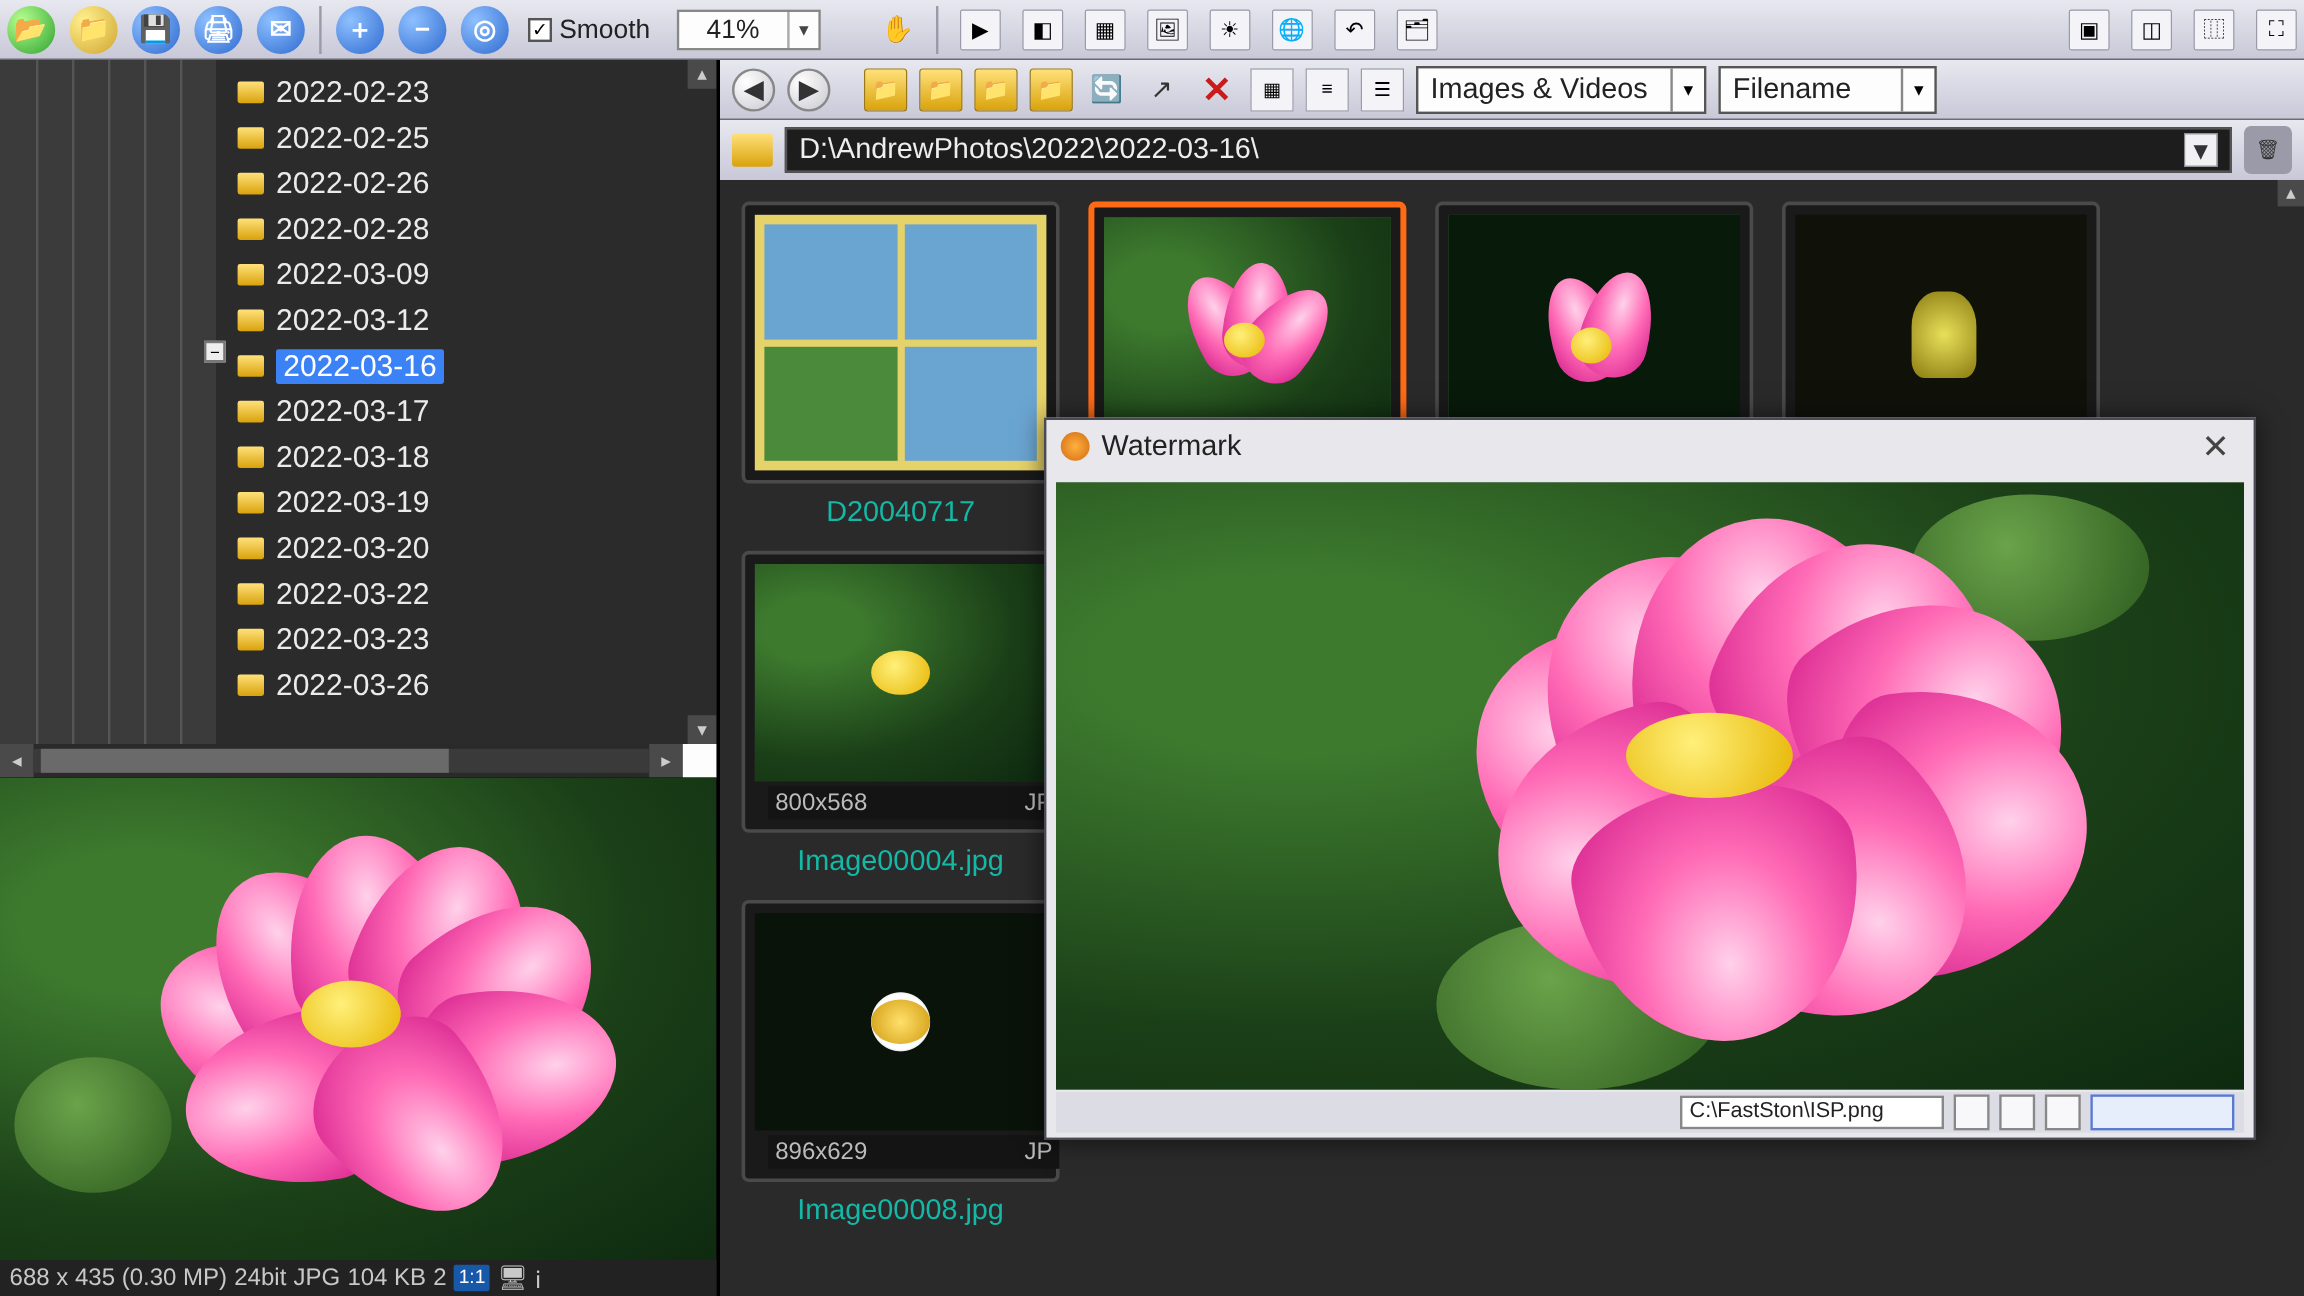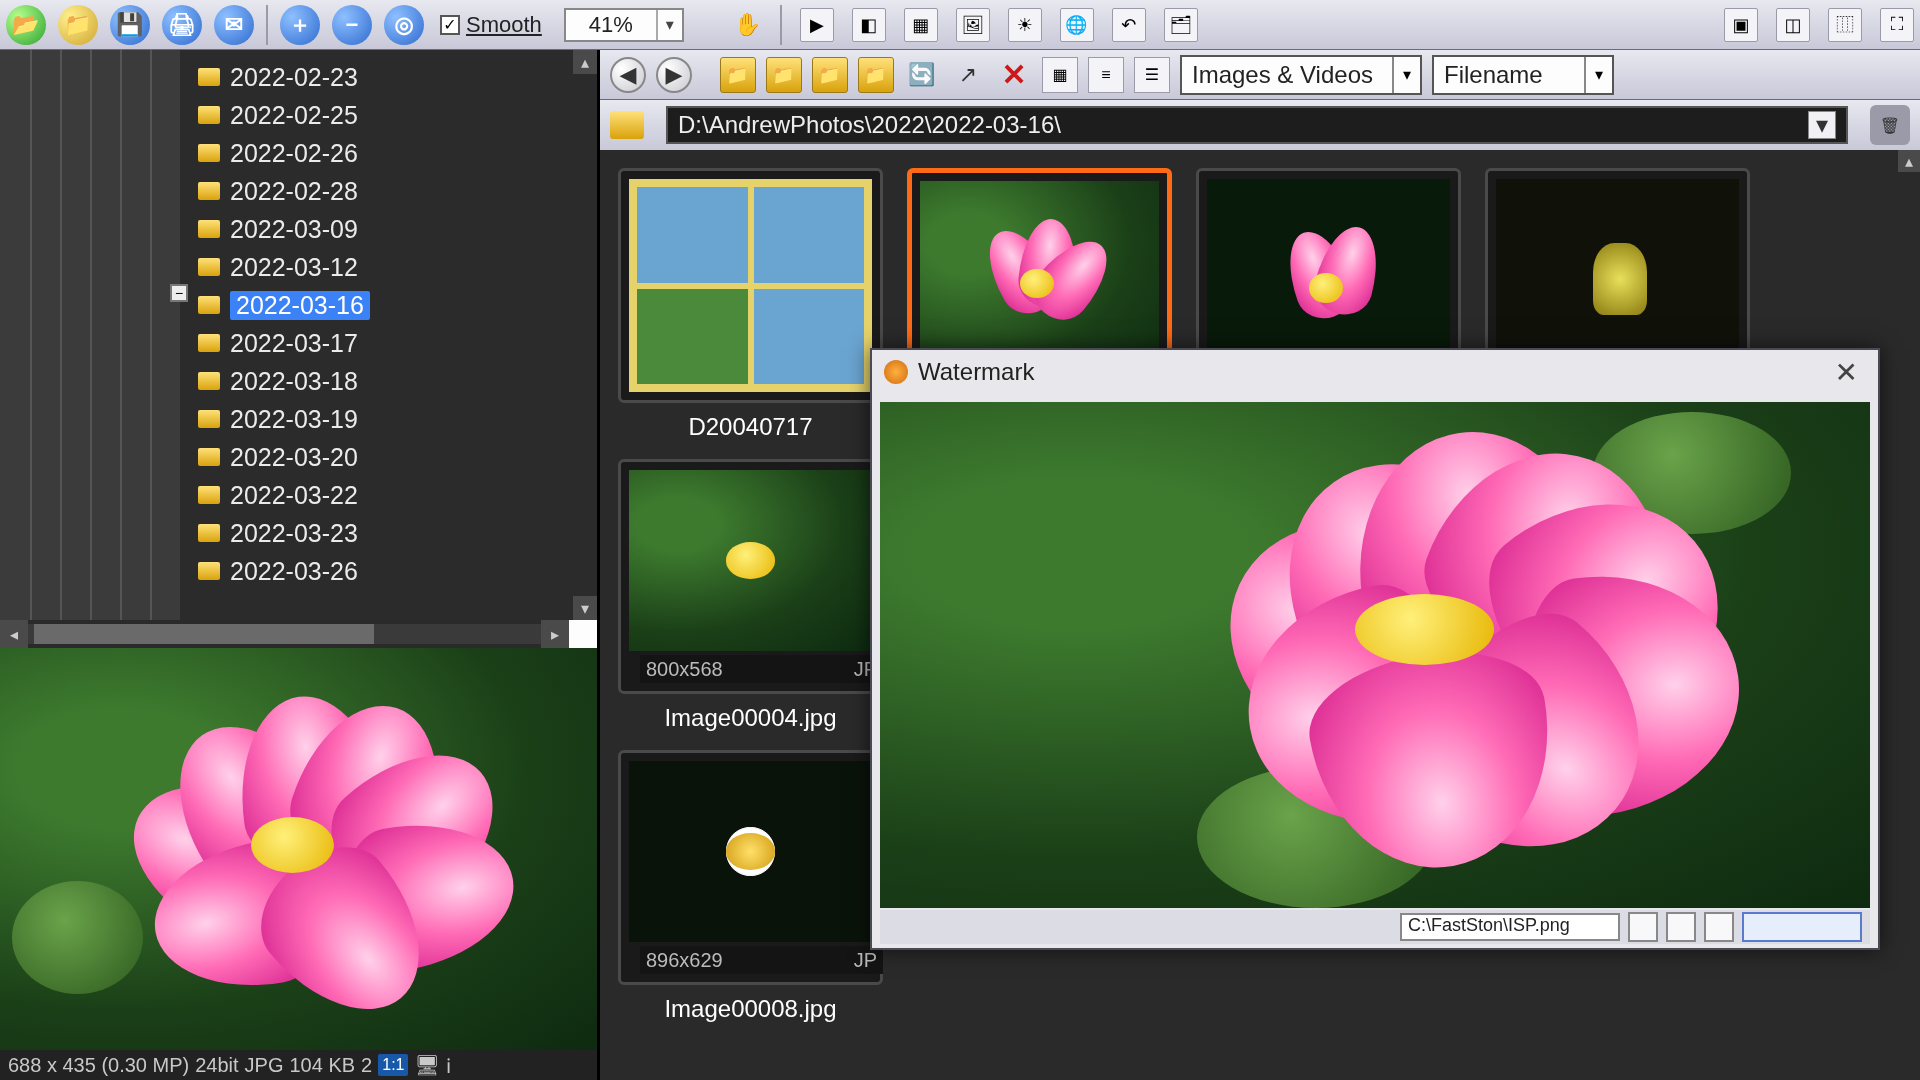--- a/index.html
+++ b/index.html
@@ -9,21 +9,21 @@
   
   .main-toolbar { height:50px; background:linear-gradient(#e8e8f0,#c8c8d8); display:flex; align-items:center; padding:2px 6px; gap:12px; border-bottom:1px solid #6a6a78; }
   .tbtn { width:40px; height:40px; border-radius:20px; display:flex; align-items:center; justify-content:center; cursor:pointer; }
   .tbtn.blue   { background:radial-gradient(circle at 30% 30%,#8ec0ff,#2f6bd0); }
   .tbtn.green  { background:radial-gradient(circle at 30% 30%,#b5ff8e,#2fa22f); }
   .tbtn.yellow { background:radial-gradient(circle at 30% 30%,#fff08e,#d0a52f); }
   .tbtn svg, .tbtn span { font-size:22px; color:#fff; font-weight:bold; }
   .sep { width:2px; height:40px; background:#9a9aa8; }
   .smooth-wrap { display:flex; align-items:center; gap:6px; margin-left:4px; }
   .chk { width:20px; height:20px; background:#fff; border:2px solid #555; display:flex; align-items:center; justify-content:center; font-size:16px; color:#000; }
-  .smooth-label { font-size:22px; color:#222;text-decoration:underline; }
+  .smooth-label { font-size:22px; color:#222; }
   .zoom-wrap { display:flex; align-items:center; background:#fdfdfd; border:2px solid #888; height:34px; margin-left:10px; }
   .zoom-val { width:90px; text-align:center; font-size:22px; color:#222; }
   .zoom-dd  { width:26px; text-align:center; color:#444; border-left:2px solid #aaa; height:100%; display:flex; align-items:center; justify-content:center; }
   .ticon { width:34px; height:34px; background:#f4f4f8; border:1px solid #9a9aa8; display:flex; align-items:center; justify-content:center; margin-left:6px; border-radius:2px; cursor:pointer;}
   .ticon span { font-size:18px; }
 
   
   .body-row { position:absolute; top:50px; left:0; right:0; bottom:0; display:flex; }
 
   
@@ -55,37 +55,37 @@
   .nav-btn { width:36px; height:36px; border-radius:18px; border:2px solid #888; background:radial-gradient(circle at 30% 30%,#fff,#c8c8d0); display:flex; align-items:center; justify-content:center; font-size:22px; color:#333; cursor:pointer;}
   .square-btn { width:36px; height:36px; background:linear-gradient(#ffe17a,#d9a20c); border:1px solid #9a7a18; border-radius:3px; display:flex; align-items:center; justify-content:center; font-size:18px; cursor:pointer;}
   .del-btn { width:36px; height:36px; display:flex; align-items:center; justify-content:center; color:#cc1a1a; font-size:30px; font-weight:bold; cursor:pointer;}
   .view-btn { width:36px; height:36px; background:#f4f4f8; border:1px solid #9a9aa8; display:flex; align-items:center; justify-content:center; cursor:pointer;}
   .filter-dd { background:#fdfdfd; border:2px solid #555; height:40px; display:flex; align-items:center; }
   .filter-dd .dd-text { width:210px; padding:0 10px; font-size:24px; color:#222; }
   .filter-dd .dd-arrow, .sort-dd .dd-arrow { width:28px; height:100%; border-left:2px solid #888; display:flex; align-items:center; justify-content:center;}
   .sort-dd { background:#fdfdfd; border:2px solid #555; height:40px; display:flex; align-items:center; }
   .sort-dd .dd-text { width:150px; padding:0 10px; font-size:24px; color:#222; }
 
-  .path-bar { height:50px; background:linear-gradient(#e8e8f0,#c8c8d8); display:flex; align-items:center; padding:6px 10px; gap:22px; }
+  .path-bar { height:50px; background:linear-gradient(#e8e8f0,#c8c8d8); display:flex; align-items:center; padding:6px 10px; gap:10px; }
   .path-folder { width:34px; height:28px; background:linear-gradient(#ffe17a,#d9a20c); border-radius:3px;}
   .path-input { flex:1; background:#1d1d1d; height:38px; border:2px solid #555; color:#eee; font-size:24px; padding:0 10px; display:flex; align-items:center; justify-content:space-between;}
   .path-dd { width:28px; height:28px; background:#f0f0f5; border:1px solid #888; display:flex; align-items:center; justify-content:center; color:#333;}
   .trash { width:40px; height:40px; background:#9a9aa8; border-radius:6px; display:flex; align-items:center; justify-content:center; color:#333;}
 
   .thumb-area { flex:1; background:#2a2a2a; padding:18px; display:flex; flex-wrap:wrap; gap:24px; align-content:flex-start; overflow:hidden; position:relative;}
   .thumb-scroll-up { position:absolute; right:0; top:0; width:22px; height:22px; background:#4a4a4a; color:#ccc; display:flex; align-items:center; justify-content:center; }
   .thumb-col { width:265px; display:flex; flex-direction:column; align-items:center; }
   .thumb-frame { width:265px; height:235px; background:#1a1a1a; border:3px solid #4a4a4a; border-radius:6px; display:flex; flex-direction:column; align-items:center; justify-content:center; padding:8px; position:relative;}
   .thumb-frame.selected { border:5px solid #ff6a16; }
   .thumb-frame.collage .grid2x2 { width:100%; height:100%; display:grid; grid-template:1fr 1fr/1fr 1fr; gap:6px; background:#e6d26a; padding:8px; }
   .grid2x2 div { background:#6aa4d0; }
   .grid2x2 div:nth-child(3){ background:#4a8a3a; }
   .thumb-img { width:100%; flex:1; background:#295a2a; position:relative; overflow:hidden; }
   .thumb-meta { width:100%; height:28px; background:#141414; color:#bbb; font-size:20px; display:flex; justify-content:space-between; align-items:center; padding:0 6px; margin-top:4px;margin-left:22px;}
-  .thumb-name { color:#ffffff; font-size:24px; margin-top:10px; }
+  .thumb-name { color:#14b8a6; font-size:24px; margin-top:10px; }
 
   
   .watermark-dlg { position:absolute; left:870px; top:348px; width:1010px; height:602px; background:#e8e8ec; border:2px solid #4a4a55; box-shadow:0 0 20px rgba(0,0,0,.6); }
   .wm-title { height:44px; display:flex; align-items:center; justify-content:space-between; padding:0 12px; font-size:24px; color:#222; }
   .wm-title .left { display:flex; align-items:center; gap:10px;}
   .wm-title .wm-icn { width:24px; height:24px; background:radial-gradient(circle,#ffb040,#d06a10); border-radius:12px;}
   .wm-close { font-size:28px; color:#444; cursor:pointer; padding:0 8px;}
   .wm-preview { position:absolute; left:8px; top:52px; right:8px; bottom:40px; background:#1b4a1e; overflow:hidden;}
   .wm-brand { position:absolute; right:20px; bottom:20px; color:#fff; font-family:Arial; text-align:right;}
   .wm-brand .b1 { font-size:40px; font-weight:bold; font-style:italic;}

